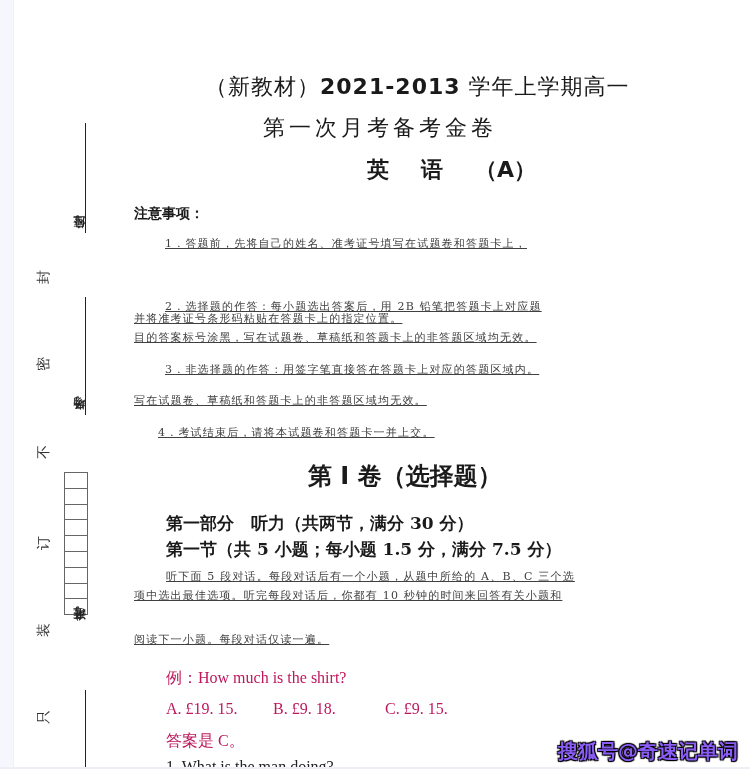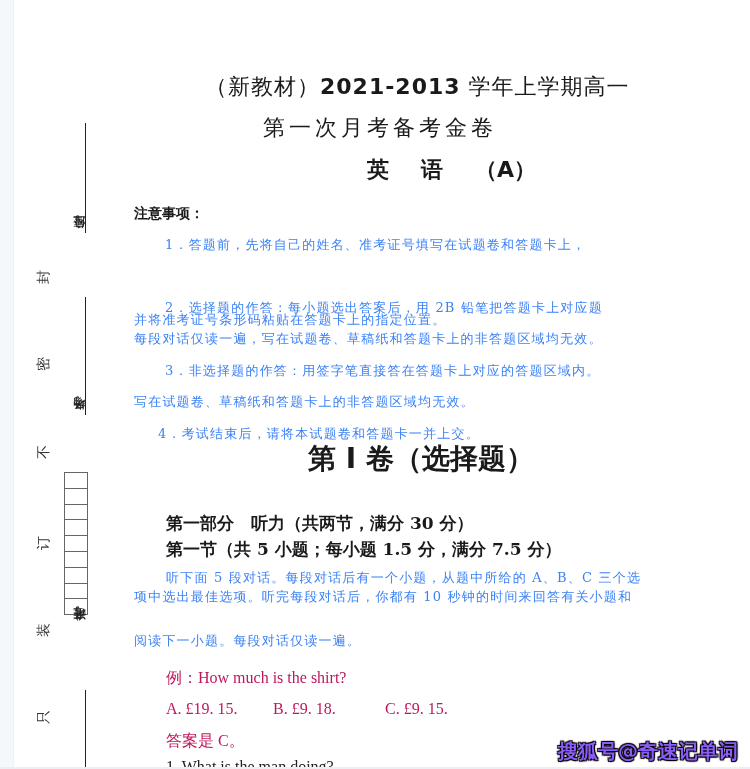--- a/index.html
+++ b/index.html
@@ -82,27 +82,28 @@
       white-space: nowrap;
     }
     .title3 span { margin-right: 32px; }
     .notice-head {
       position: absolute; left: 134px; top: 205px;
       font-size: 14px; font-weight: bold;
       font-family: "DejaVu Sans", sans-serif;
     }
     .para {
       position: absolute; left: 134px;
-      font-size: 13px; letter-spacing: 1.2px;
+      font-size: 11px; letter-spacing: 1.2px;
       white-space: nowrap;
-      color: #3b82f6;
+      color: #404040;
+      text-decoration: underline;
     }
     .section-title {
-      position: absolute; left: 308px; top: 440px;
-      font-size: 28px; font-weight: bold;
+      position: absolute; left: 308px; top: 460px;
+      font-size: 24px; font-weight: bold;
       font-family: "DejaVu Sans", sans-serif;
       white-space: nowrap;
     }
     .sub {
       position: absolute; left: 166px;
       font-size: 17px; font-weight: bold;
       white-space: nowrap;
     }
     .eng {
       position: absolute;
@@ -163,21 +164,21 @@
 </div>
 <div class="title2">第一次月考备考金卷</div>
 <div class="title3">
   <span>英</span><span>语</span><span style="margin-right:0">（A）</span>
 </div>
 
 <div class="notice-head">注意事项：</div>
 <div class="para" style="top:236px;left:165px;">1．答题前，先将自己的姓名、准考证号填写在试题卷和答题卡上，</div>
 <div class="para" style="top:267px;margin-top:44px;">并将准考证号条形码粘贴在答题卡上的指定位置。</div>
 <div class="para" style="top:299px;left:165px;">2．选择题的作答：每小题选出答案后，用 2B 铅笔把答题卡上对应题</div>
-<div class="para" style="top:330px;">每段对话仅读一遍，写在试题卷、草稿纸和答题卡上的非答题区域均无效。</div>
+<div class="para" style="top:330px;">目的答案标号涂黑，写在试题卷、草稿纸和答题卡上的非答题区域均无效。</div>
 <div class="para" style="top:362px;left:165px;">3．非选择题的作答：用签字笔直接答在答题卡上对应的答题区域内。</div>
 <div class="para" style="top:393px;">写在试题卷、草稿纸和答题卡上的非答题区域均无效。</div>
 <div class="para" style="top:425px;left:158px;">4．考试结束后，请将本试题卷和答题卡一并上交。</div>
 
 <div class="section-title">第 I 卷（选择题）</div>
 <div class="sub" style="top:512px;">第一部分　听力（共两节，满分 30 分）</div>
 <div class="sub" style="top:538px;">第一节（共 5 小题；每小题 1.5 分，满分 7.5 分）</div>
 <div class="para" style="top:569px;left:166px;">听下面 5 段对话。每段对话后有一个小题，从题中所给的 A、B、C 三个选</div>
 <div class="para" style="top:588px;text-align:center;">项中选出最佳选项。听完每段对话后，你都有 10 秒钟的时间来回答有关小题和</div>
 <div class="para" style="top:632px;">阅读下一小题。每段对话仅读一遍。</div>

